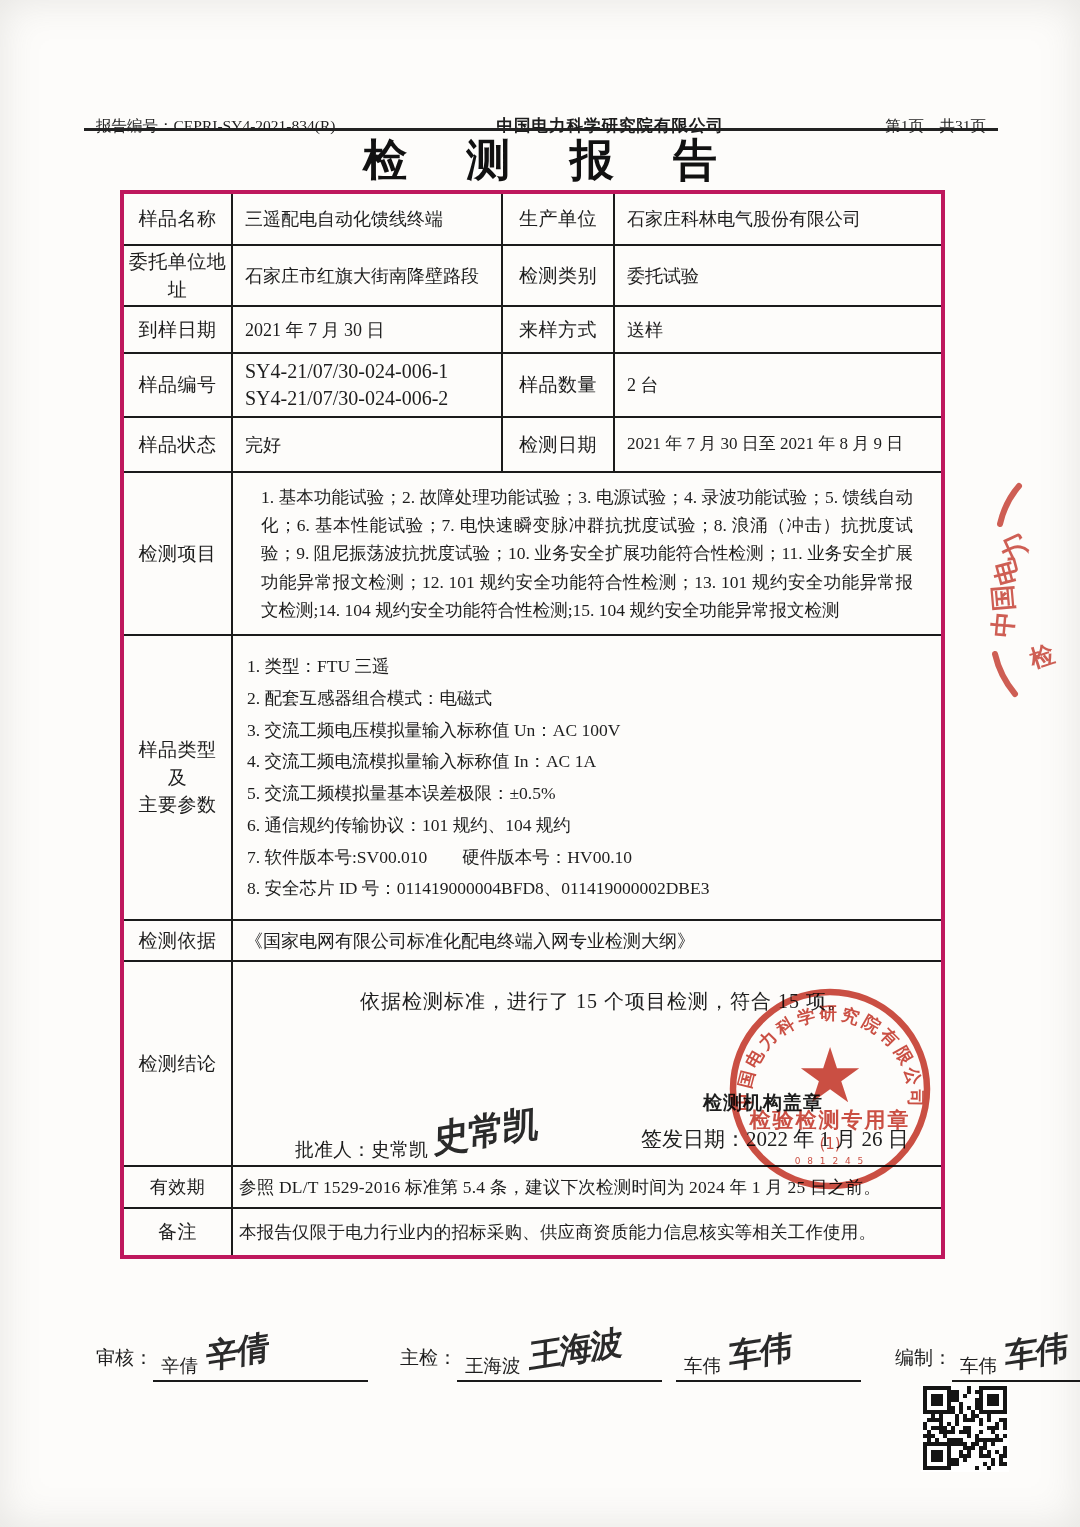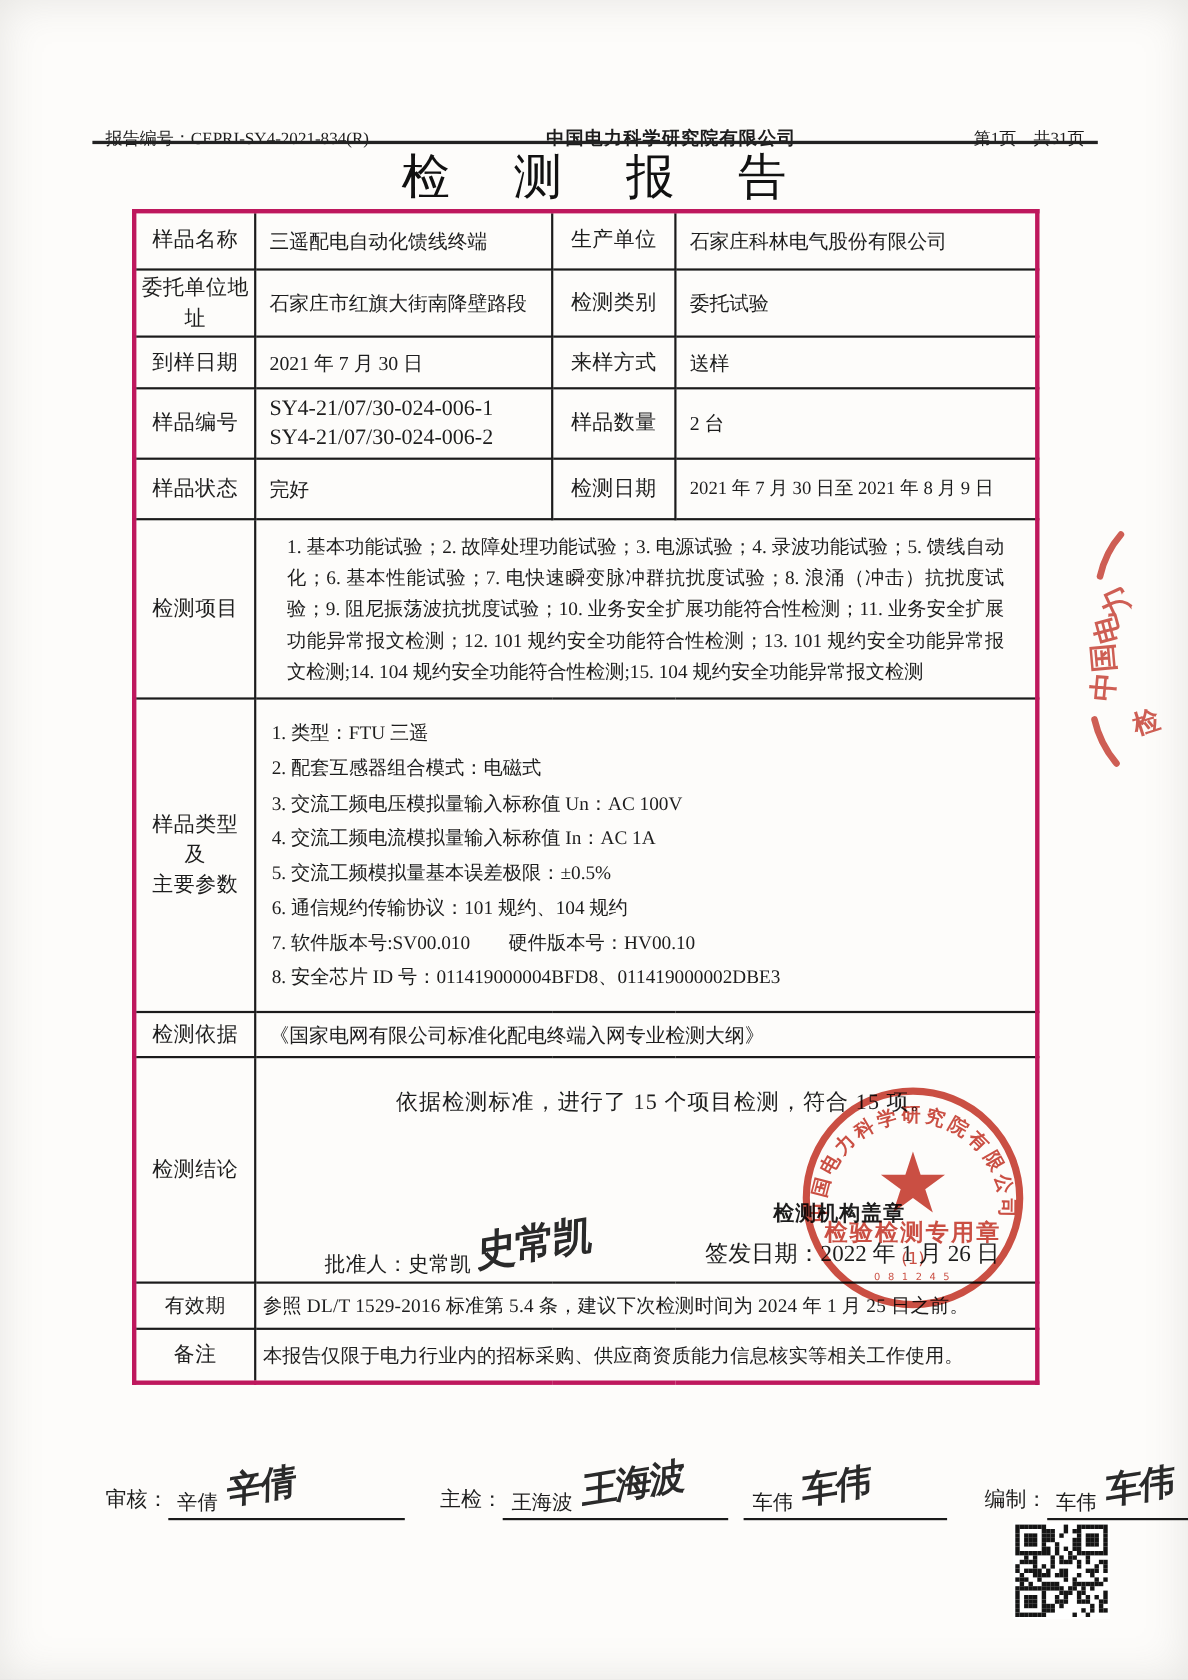--- a/index.html
+++ b/index.html
@@ -8,21 +8,21 @@
   .page { position:relative; width:1080px; height:1527px; background:#fdfcfa; margin:0 auto; overflow:hidden;
           box-shadow: inset 0 0 40px rgba(120,120,115,.18); }
 
   
   .hdr { position:absolute; top:103px; left:96px; width:890px; display:flex; justify-content:space-between; align-items:baseline; font-size:15.5px;margin-top:12px; }
   .hdr .org { font-weight:700; font-size:16.5px; letter-spacing:1px; }
   .hdr-rule { position:absolute; top:128px; left:84px; width:914px; border-top:3px solid #222; }
 
   
   .title { position:absolute; top:131px; left:0; width:100%; text-align:center;
-           font-family:"DejaVu Sans","Liberation Sans",sans-serif; font-weight:400; font-size:44px;
+           font-family:"DejaVu Sans","Liberation Sans",sans-serif; font-weight:700; font-size:44px;
            letter-spacing:22px; text-indent:22px; color:#111; }
 
   
   table.rep { position:absolute; top:190px; left:120px; width:821px; border-collapse:collapse; table-layout:fixed; border:4px solid #be185d; }
   table.rep td { border:2.2px solid #1b1b1b; vertical-align:middle; }
   td.lab { text-align:center; font-size:19px; letter-spacing:.5px; padding:2px 4px; line-height:1.45; }
   td.val { font-size:18px; padding:4px 12px; line-height:1.45; }
   .addr { display:inline-block; max-width:246px; }
   .mono-line { font-size:20px; line-height:1.35; }
   td.items { font-size:17.5px; line-height:1.62; padding:8px 28px; text-align:justify; }
@@ -41,21 +41,21 @@
 
   
   .stamp { position:absolute; left:727px; top:986px; width:206px; height:206px; opacity:.88; mix-blend-mode:multiply; pointer-events:none; }
   .edge-stamp { position:absolute; left:975px; top:482px; width:105px; height:222px; opacity:.8; mix-blend-mode:multiply; pointer-events:none; }
 
   
   td.wide { font-size:17.5px; padding:4px 6px; letter-spacing:.2px; }
 
   
   .foot { position:absolute; top:1322px; left:96px; width:890px; height:60px; display:flex; align-items:flex-end; font-size:19px; }
-  .sig-group { display:flex; align-items:center; }
+  .sig-group { display:flex; align-items:flex-start; }
   .sig-label { padding-bottom:2px; white-space:nowrap; }
   .sig-line { display:inline-flex; align-items:flex-end; border-bottom:2.2px solid #1a1a1a; padding:0 8px 2px 8px; white-space:nowrap; }
   .sig-line .printed { font-size:18.5px; }
   .sig-line .hw { margin-left:8px; }
 
   
   .qr { position:absolute; left:921px; top:1384px; width:88px; height:88px; background:#fff; padding:2px;
         display:grid; grid-template-columns:repeat(21,1fr); grid-template-rows:repeat(21,1fr); }
   .qr i { display:block; }
   .qr i.d { background:#151515; }

